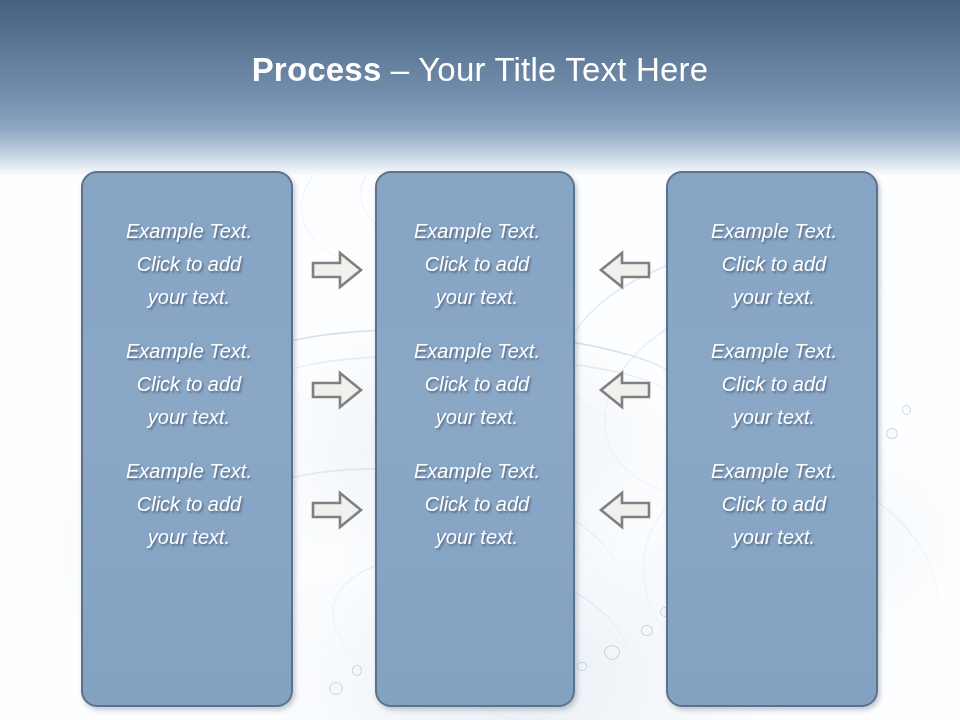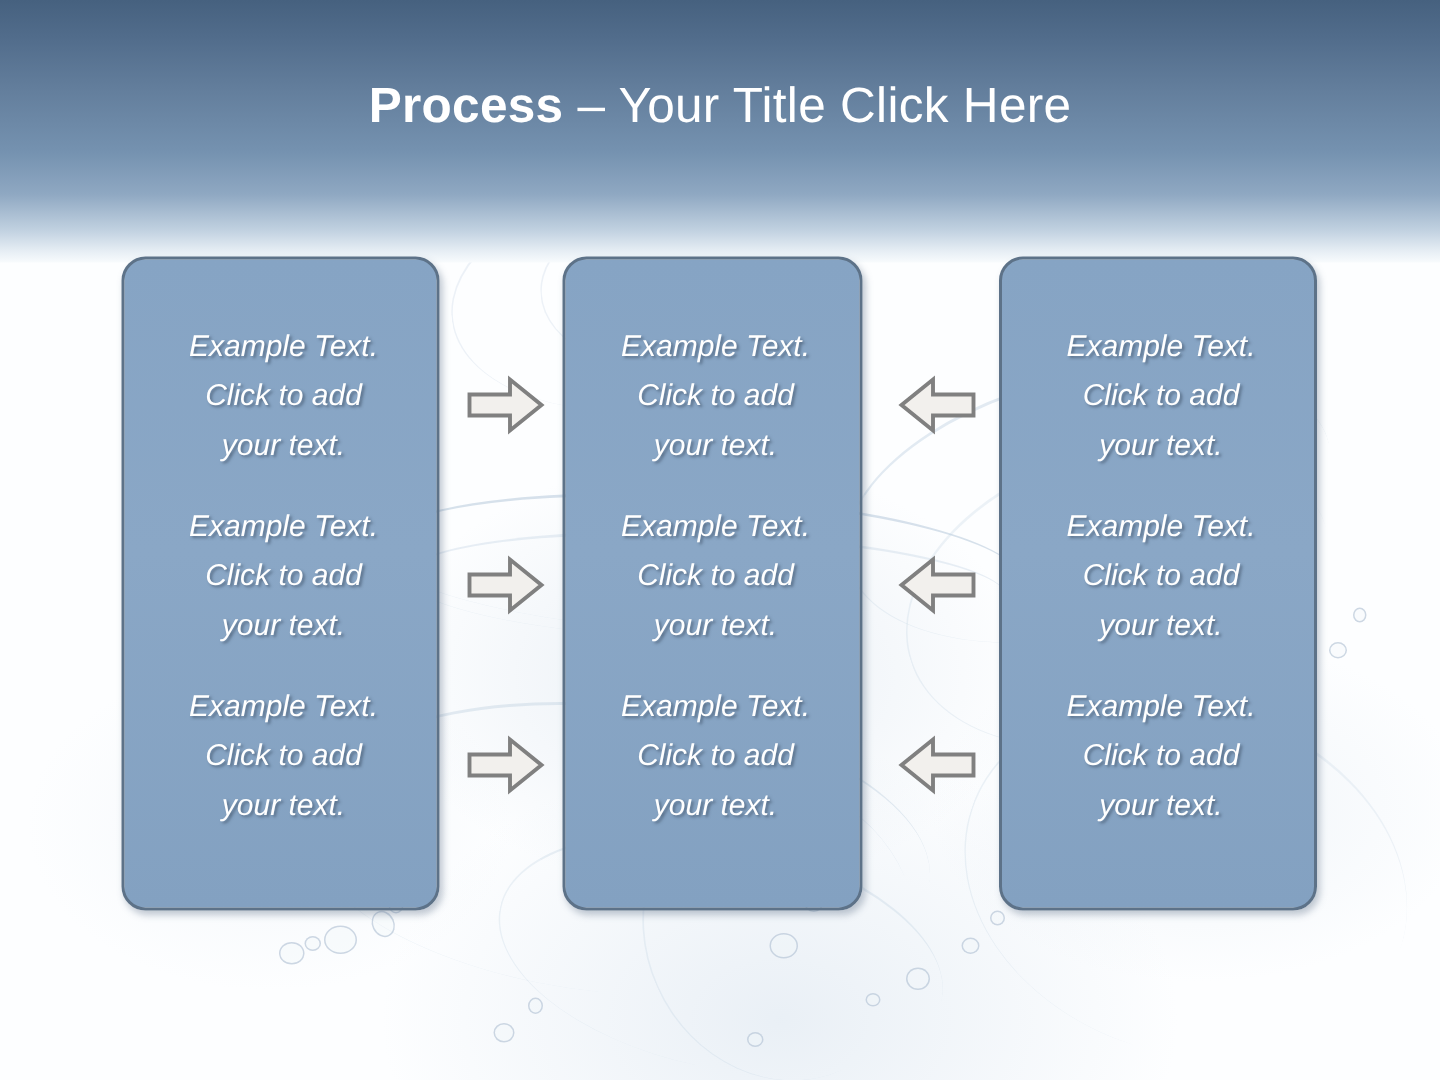--- a/index.html
+++ b/index.html
@@ -122,21 +122,21 @@
     white-space: nowrap;
   }
   .header-title .t-strong { font-weight: bold; }
   .header-title .t-light  { font-weight: normal; }
 
   
   .column {
     position: absolute;
     top: 171px;
     width: 212px;
-    height: 436px;
+    height: 536px;
     background: linear-gradient(to bottom, #86a4c4 0%, #8aa7c6 45%, #83a1c1 100%);
     border: 2px solid #5d7288;
     border-radius: 16px;
     box-sizing: border-box;
     box-shadow: 2px 3px 5px rgba(80,100,125,0.35);
   }
   .column.c1 { left: 81px; }
   .column.c2 { left: 375px; width: 200px; }
   .column.c3 { left: 666px; }
 
@@ -205,21 +205,21 @@
     <div class="droplet d15"></div>
     <div class="droplet d16"></div>
     <div class="droplet d17"></div>
     <div class="droplet d18"></div>
     <div class="droplet d19"></div>
     <div class="droplet d20"></div>
   </div>
 
   <div class="header">
     <div class="header-title">
-      <span class="t-strong">Process</span><span class="t-light"> – Your Title Click Here</span>
+      <span class="t-strong">Process</span><span class="t-light"> – Your Title Text Here</span>
     </div>
   </div>
 
   <div class="column c1">
     <div class="cell r1">
       <div>Example Text.</div>
       <div>Click  to add</div>
       <div>your text.</div>
     </div>
     <div class="cell r2">

